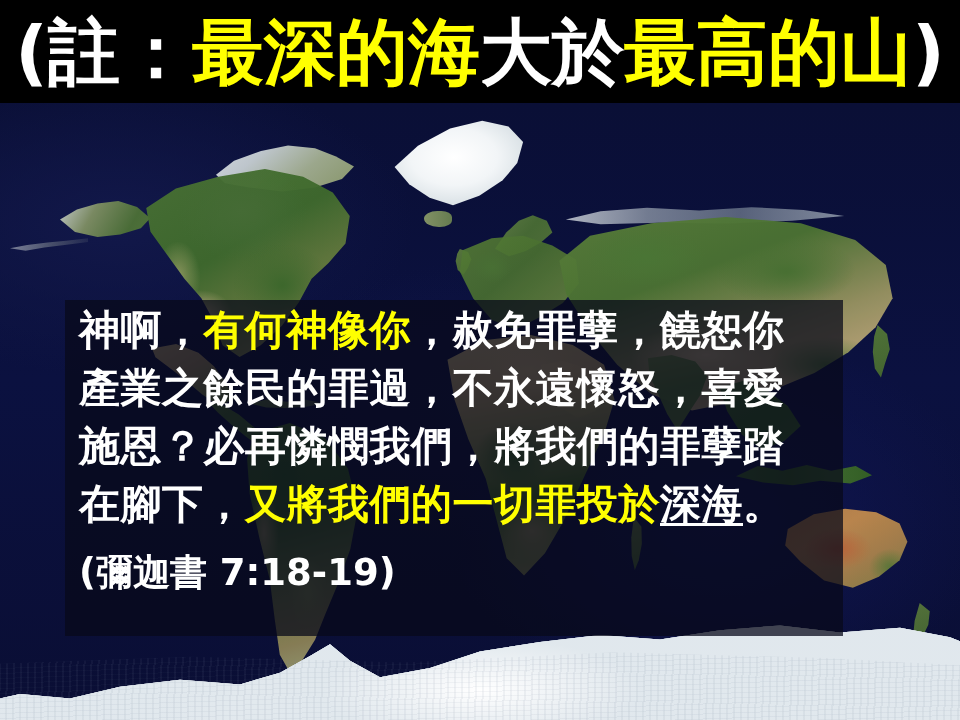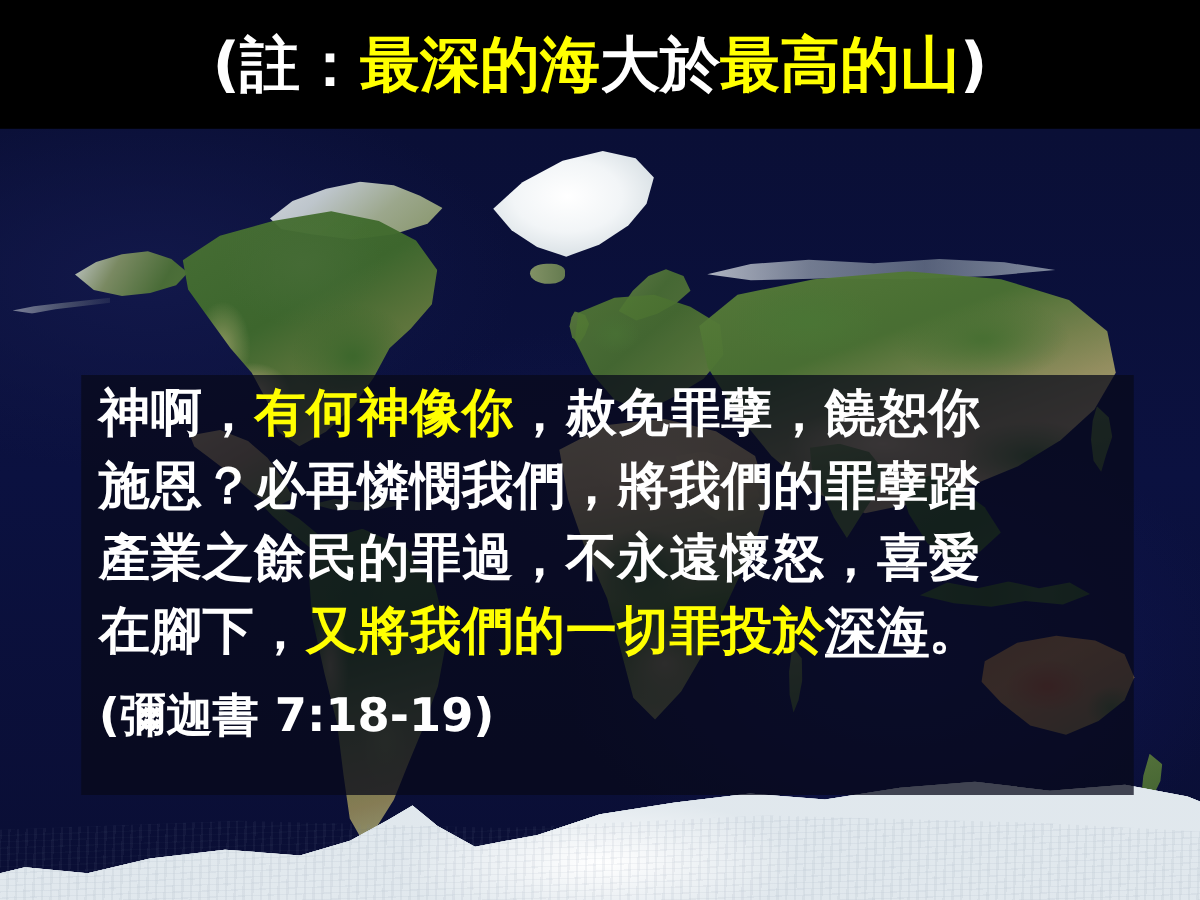--- a/index.html
+++ b/index.html
@@ -262,34 +262,34 @@
     position: absolute;
     left: 0; top: 0;
     width: 960px; height: 103px;
     background: #000000;
     display: flex;
     align-items: center;
     justify-content: center;
     z-index: 5;
   }
   #title-text {
-    font-size: 48px;
+    font-size: 72px;
     font-weight: bold;
     line-height: 1;
     white-space: nowrap;
     letter-spacing: 0px;
   }
   #title-text .w { color: #ffffff; }
   #title-text .y { color: #ffff00; }
 
   
   #verse-panel {
     position: absolute;
     left: 65px; top: 300px;
-    width: 842px; height: 336px;
+    width: 778px; height: 336px;
     background: rgba(8, 10, 26, 0.74);
     z-index: 4;
     padding: 10px 14px 4px 14px;
   }
   #verse-body {
     font-size: 41px;
     font-weight: bold;
     line-height: 1.0;
     color: #ffffff;
     letter-spacing: 0.5px;
@@ -363,23 +363,23 @@
     <div id="title-text">
       <span class="w">(註：</span><span class="y">最深的海</span><span class="w">大於</span><span class="y">最高的山</span><span class="w">)</span>
     </div>
   </div>
 
   <div id="verse-panel">
     <div id="verse-body">
 
       <div class="vline"><span class="w">神啊，</span><span class="y">有何神像你</span><span class="w">，赦免罪孽，饒恕你</span></div>
 
+      <div class="vline"><span class="w">產業之餘民的罪過，不永遠懷怒，喜愛</span></div>
+
       <div class="vline"><span class="w">施恩？必再憐憫我們，將我們的罪孽踏</span></div>
-
-      <div class="vline"><span class="w">產業之餘民的罪過，不永遠懷怒，喜愛</span></div>
 
       <div class="vline"><span class="w">在腳下，</span><span class="y">又將我們的一切罪投於</span><span class="y-underline">深海</span><span class="w">。</span></div>
 
     </div>
     <div id="verse-citation">(彌迦書 7:18-19)</div>
   </div>
 
 </div>
 
 </body></html>

